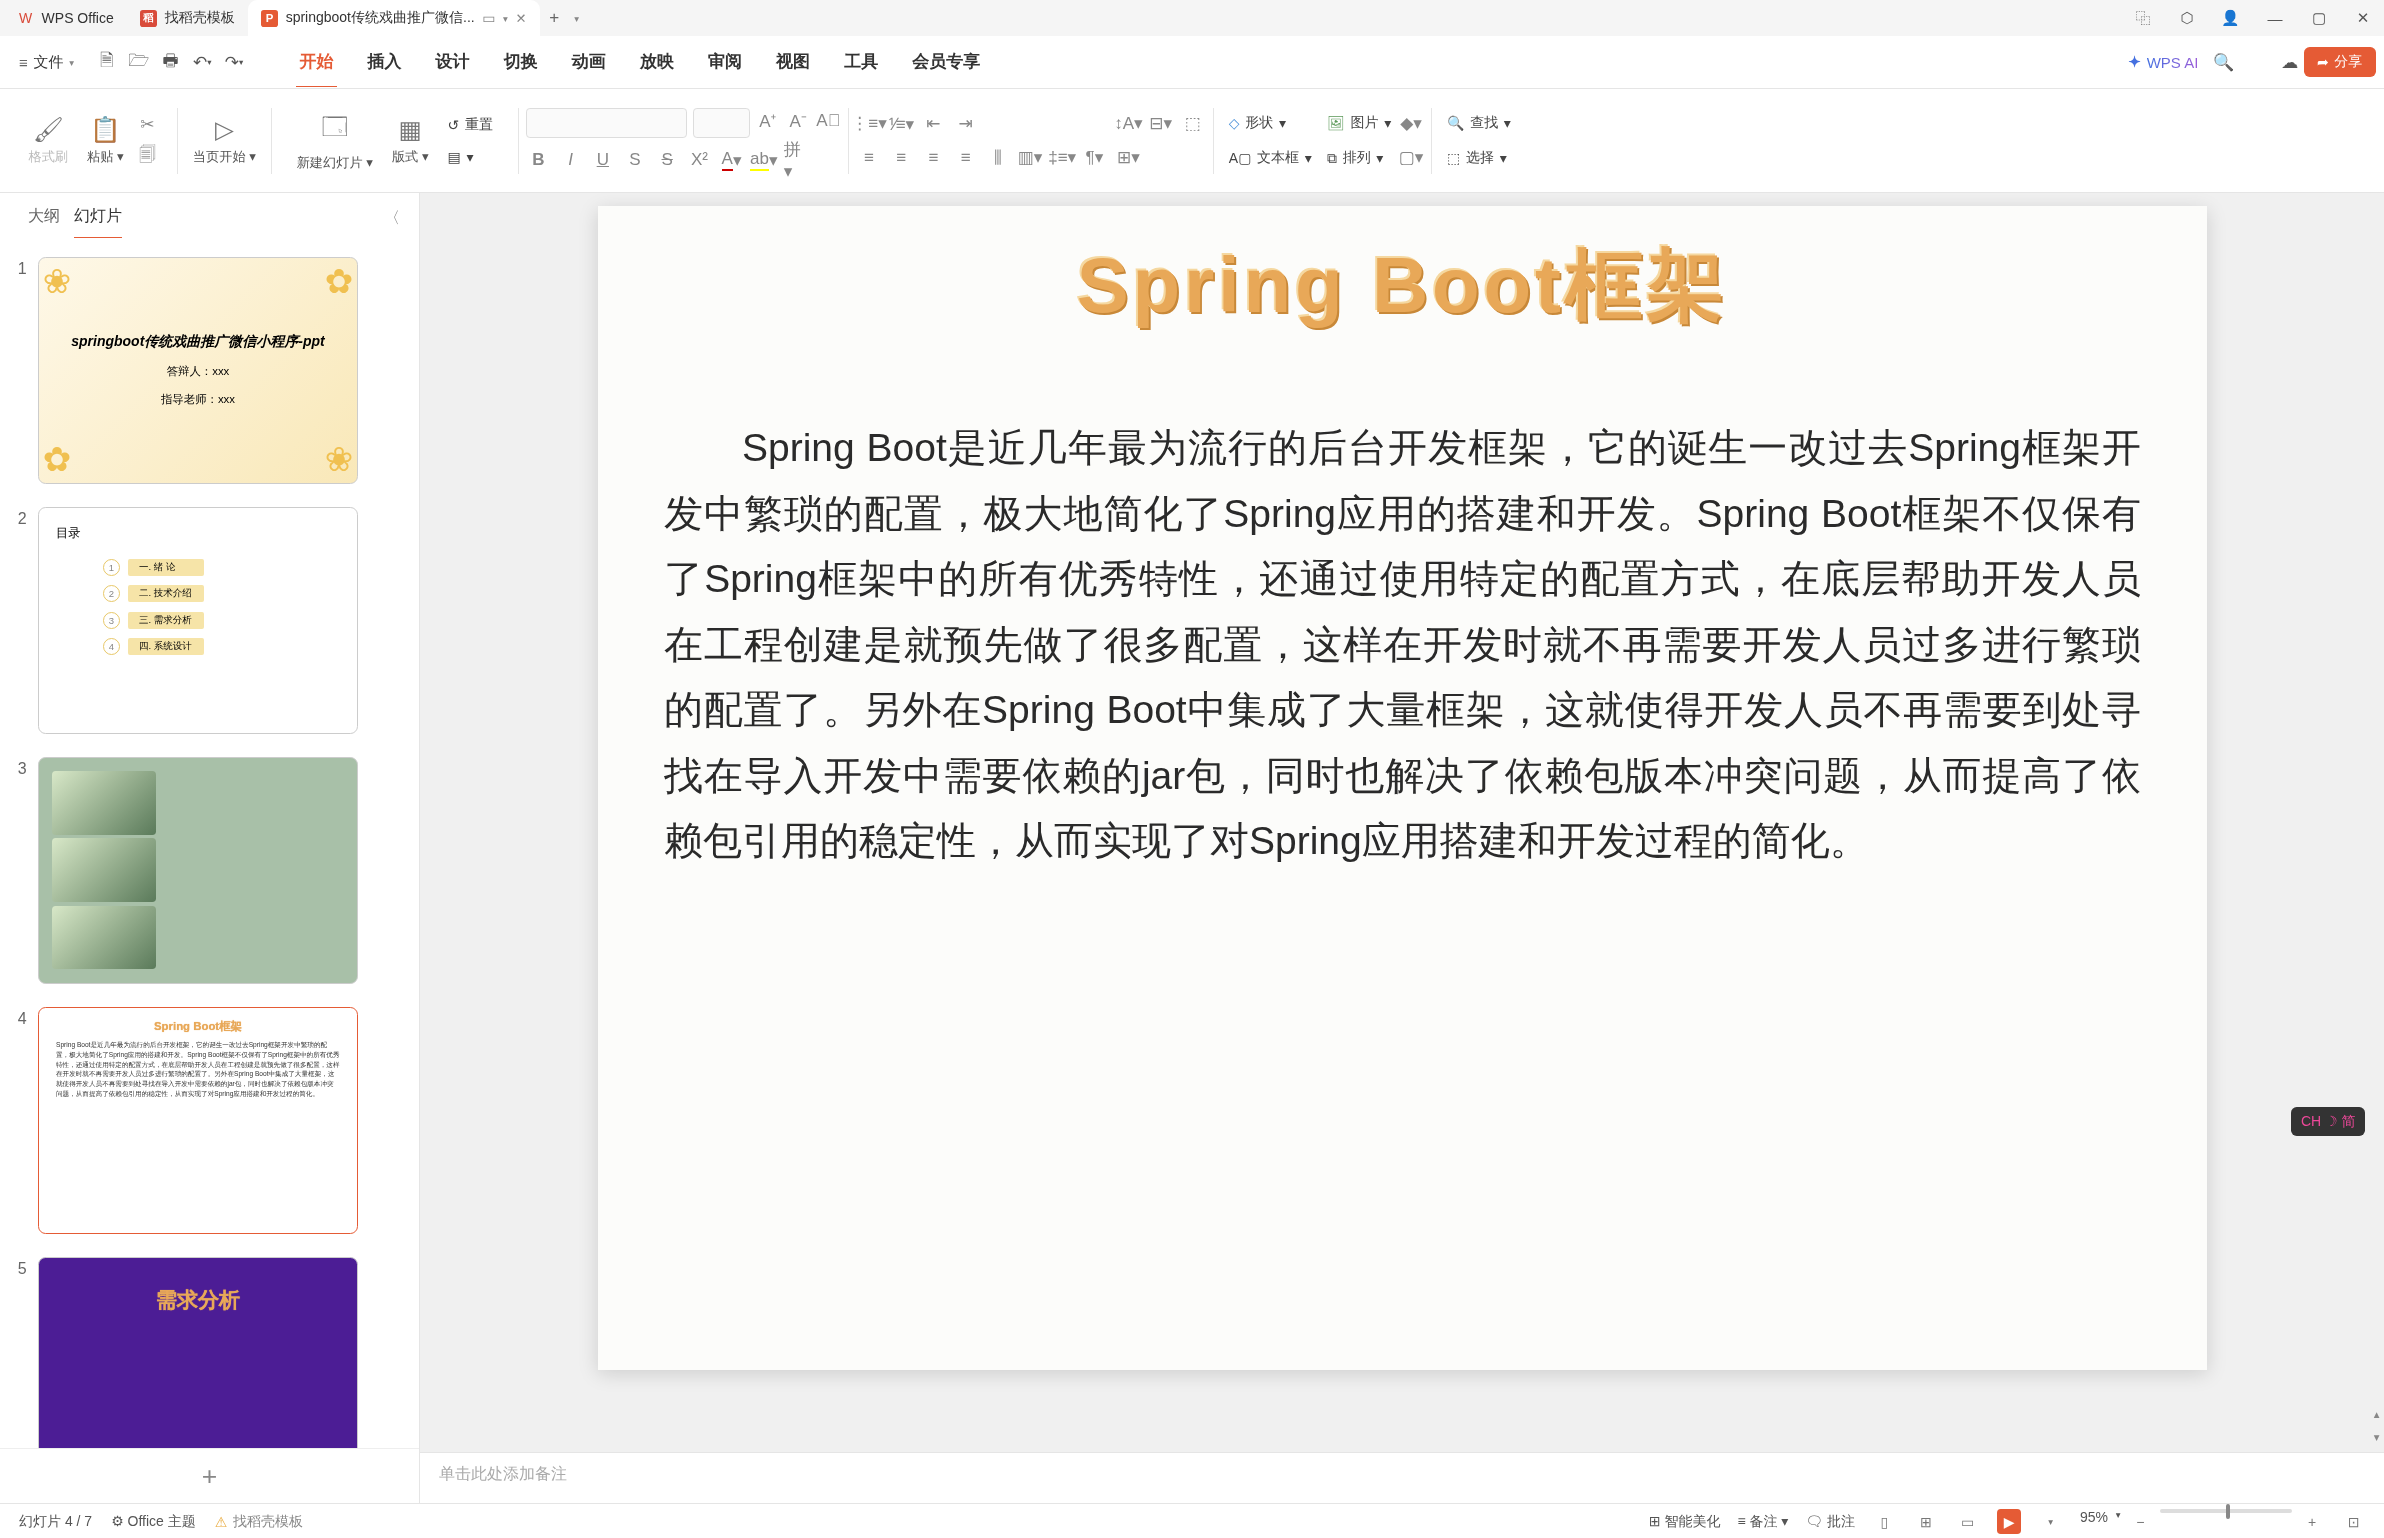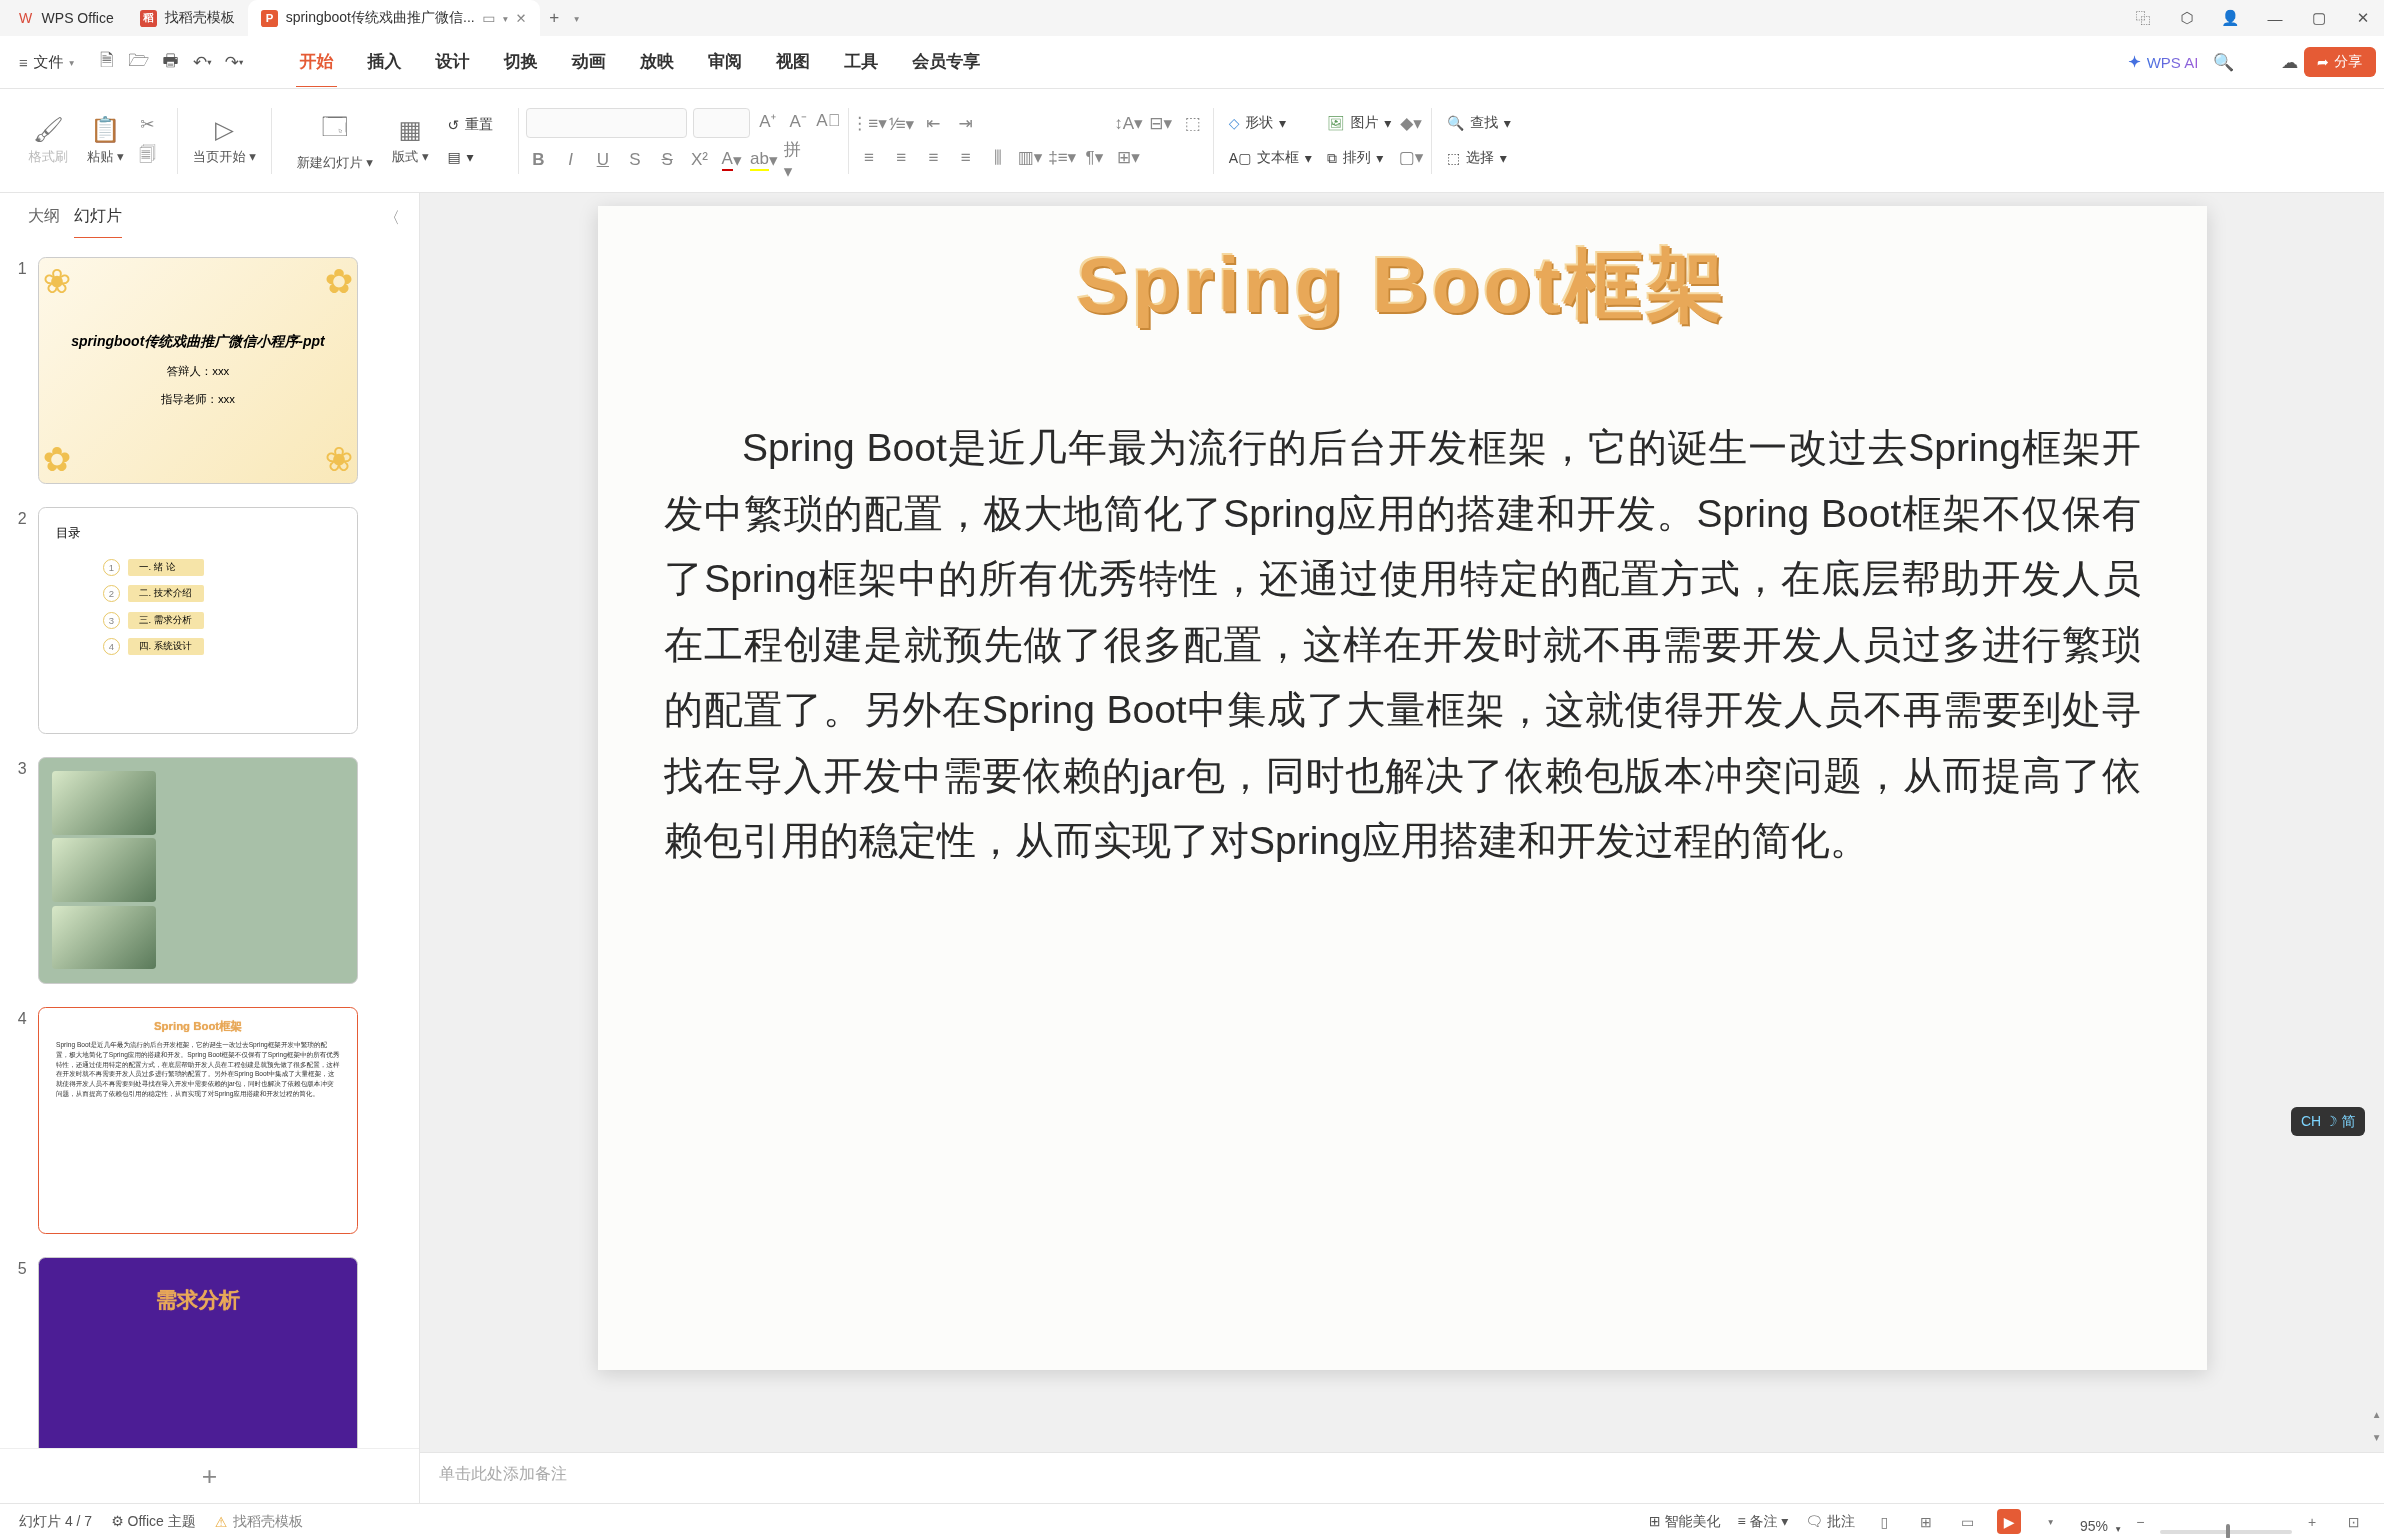--- a/index.html
+++ b/index.html
@@ -94,28 +94,28 @@
 .scrollbar-v .sb-up { bottom: 23px; }
 .scrollbar-v .sb-down { bottom: 0; }
 
 .notes-area { height: 51px; background: #fff; border-top: 0.9px solid #e5e5e5; padding: 11.4px 19px; color: #aaa; font-size: 16px; }
 
 
 .status-bar { height: 36px; background: #fff; border-top: 0.9px solid #e5e5e5; display: flex; align-items: center; padding: 0 19px; font-size: 14px; color: #555; gap: 19px; }
 .sb-right { margin-left: auto; display: flex; align-items: center; gap: 17px; }
 .view-btn { width: 24.6px; height: 24.6px; display: flex; align-items: center; justify-content: center; color: #777; cursor: pointer; }
 .play-btn { background: #e55b35; color: #fff; border-radius: 3.8px; }
-.zoom-control { display: flex; align-items: flex-end; gap: 7.6px; }
+.zoom-control { display: flex; align-items: flex-start; gap: 7.6px; }
 .zoom-slider { width: 132px; height: 3.8px; background: #ddd; border-radius: 1.9px; position: relative; }
 .zoom-thumb { position: absolute; width: 3.8px; height: 15px; background: #888; top: -5.7px; left: 50%; border-radius: 1.9px; }
 .missing-font { color: #888; display: flex; align-items: center; gap: 5.7px; }
 .warn-icon { color: #e8a838; }
 
 
-.ime-indicator { position: fixed; right: 19px; top: 1107px; background: #333; color: #7dd3fc; padding: 5.7px 9.5px; border-radius: 5.7px; font-size: 14px; display: flex; align-items: center; gap: 3.8px; }
+.ime-indicator { position: fixed; right: 19px; top: 1107px; background: #333; color: #ec4899; padding: 5.7px 9.5px; border-radius: 5.7px; font-size: 14px; display: flex; align-items: center; gap: 3.8px; }
 </style>
 </head>
 <body>
 
 <div class="title-bar">
   <div class="tab first">
     <span class="tab-icon wps">W</span>
     <span>WPS Office</span>
   </div>
   <div class="tab">

